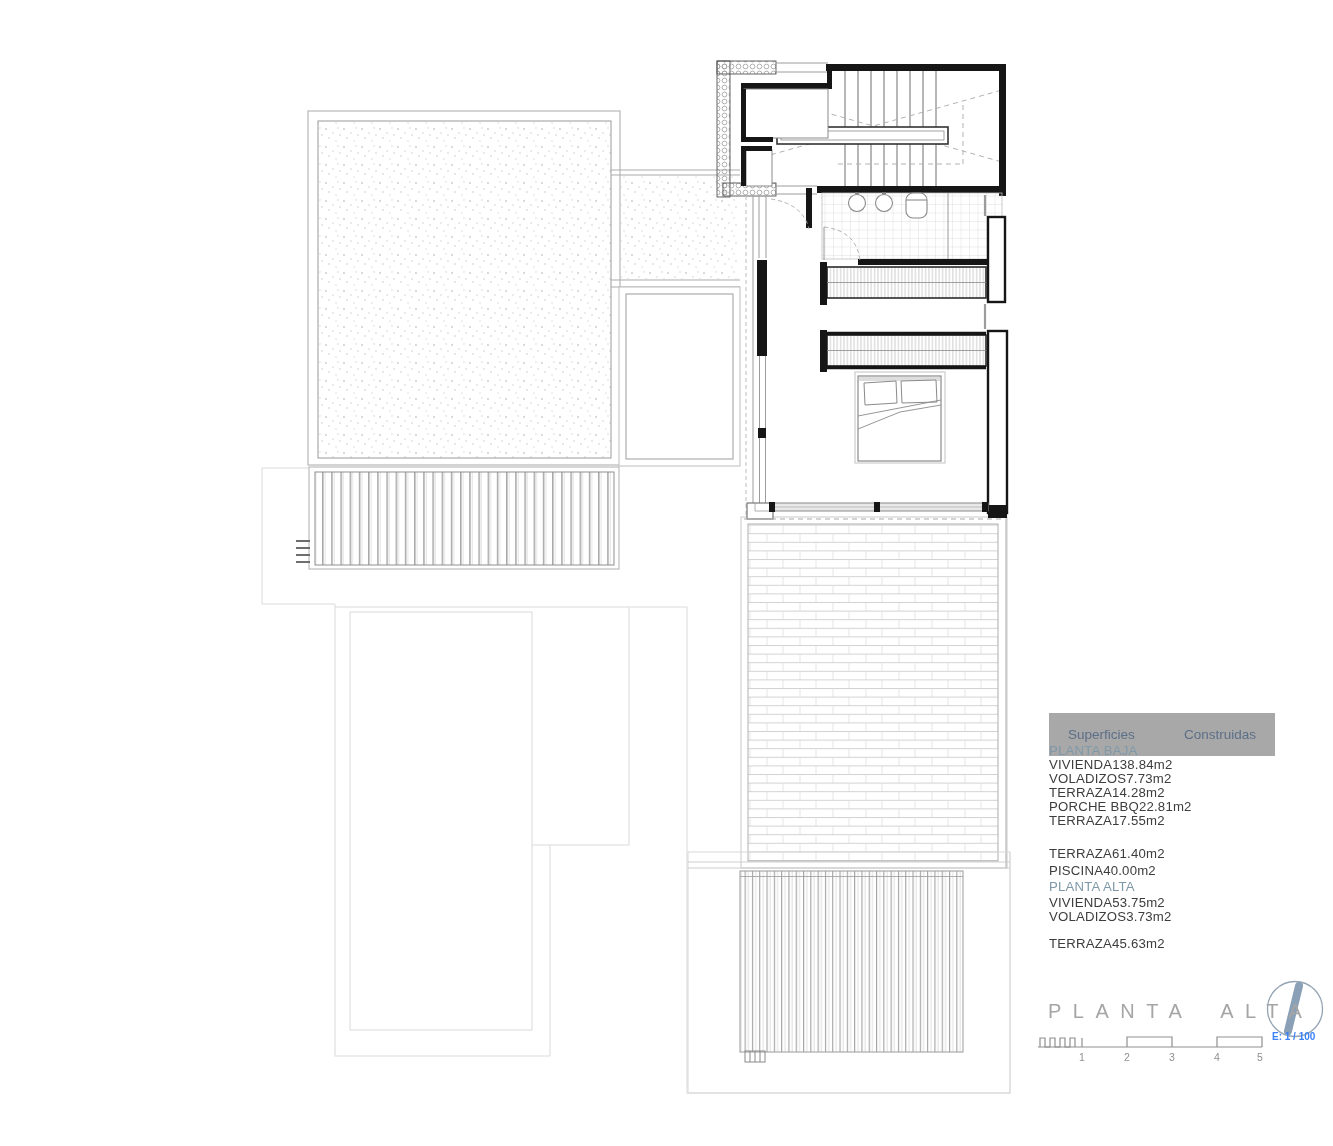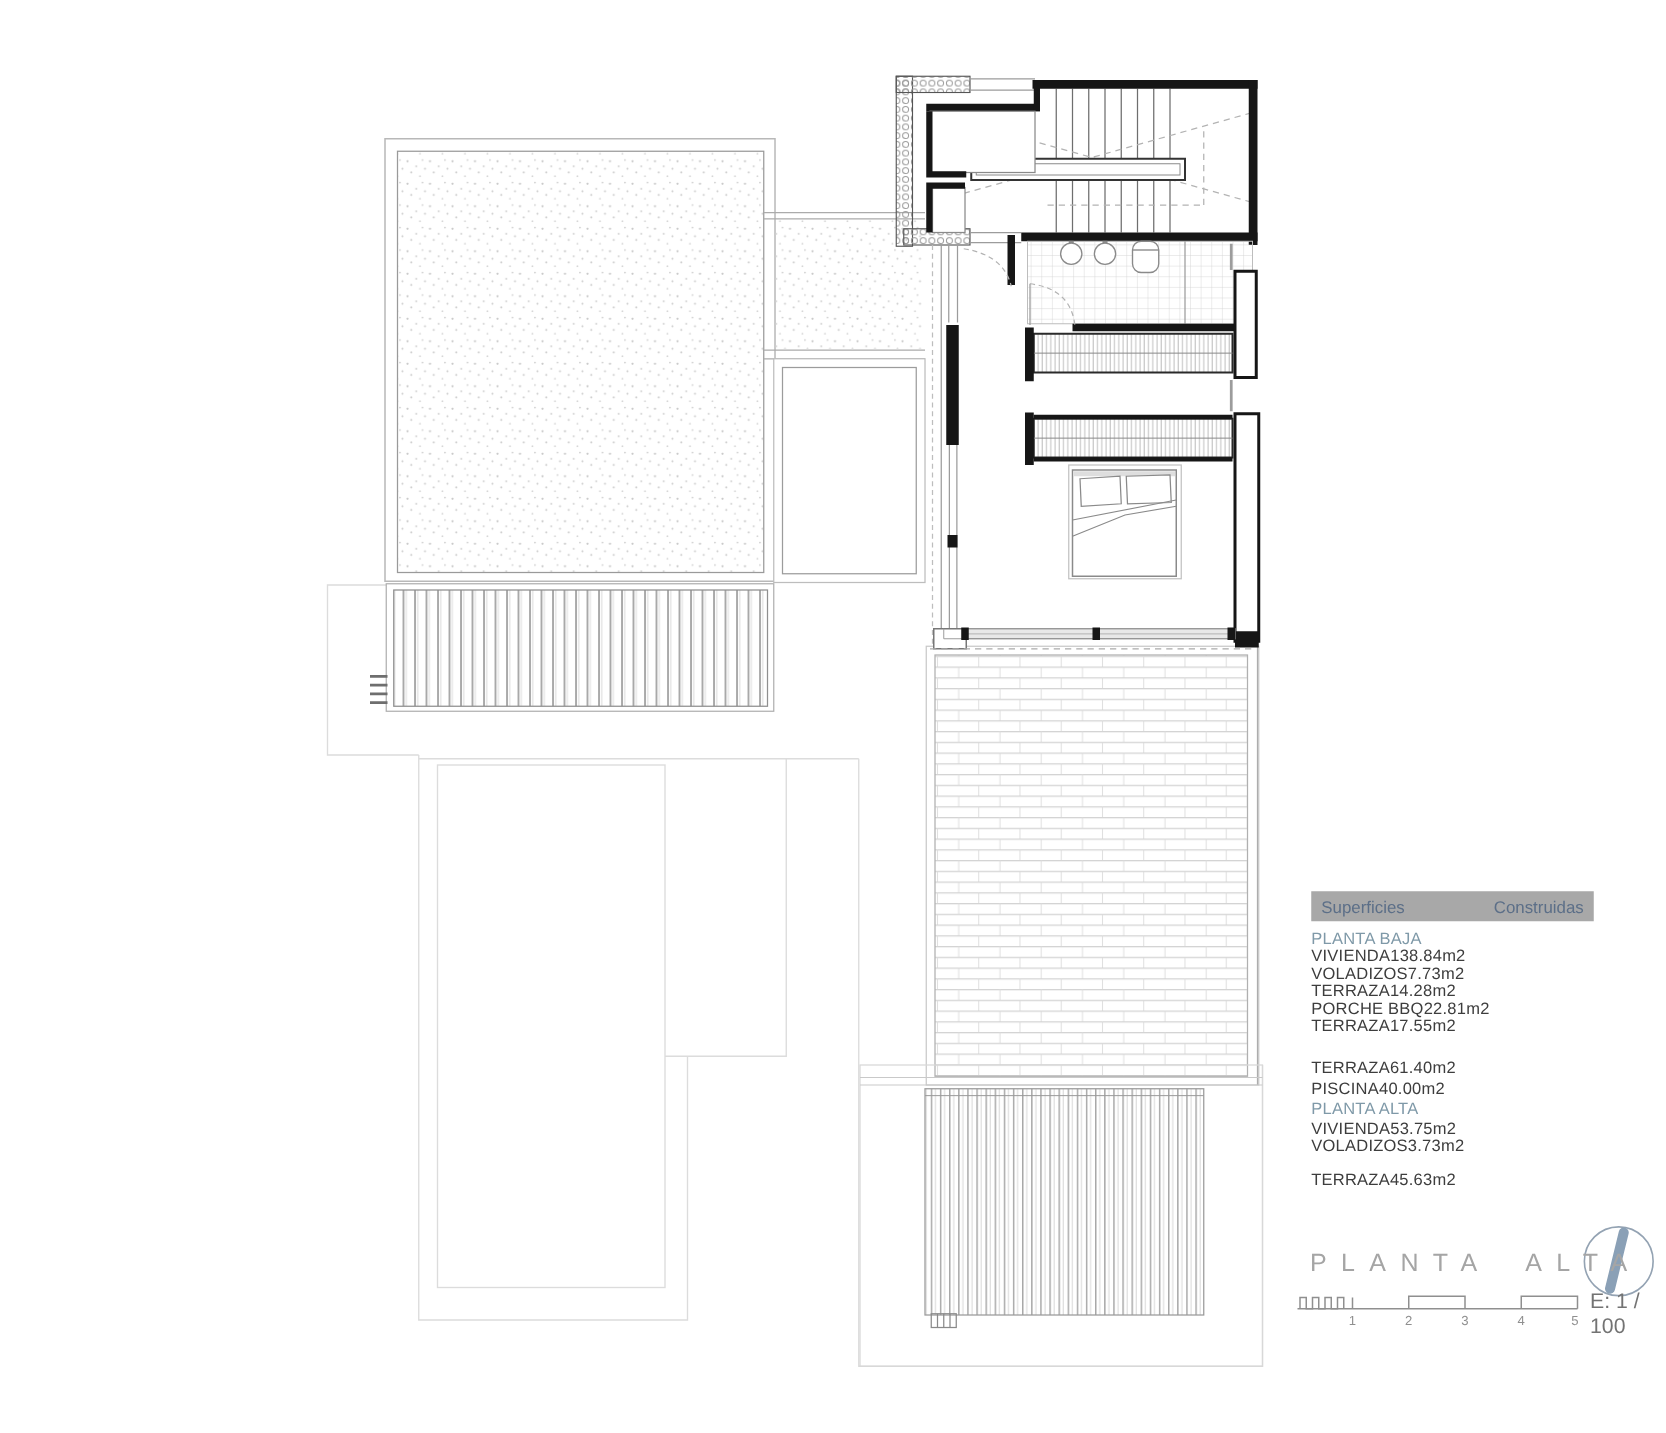--- a/index.html
+++ b/index.html
@@ -1,31 +1,31 @@
 <!DOCTYPE html>
 <html><head>
 <meta charset="utf-8">
 <style>
   html,body{margin:0;padding:0;background:#ffffff;}
   #page{position:relative;width:1333px;height:1146px;background:#fff;overflow:hidden;
         font-family:"Liberation Sans", sans-serif;}
   #plan-svg{position:absolute;left:0;top:0;}
   
-  .thead{position:absolute;left:1049px;top:713px;width:226px;height:24px;
+  .thead{position:absolute;left:1049px;top:713px;width:226px;height:43px;
          background:#a8a8a8;display:flex;align-items:center;justify-content:space-between;
-         padding:0 8px;box-sizing:border-box;font-size:13.5px;color:#5c6f88;}
+         padding:0 19px;box-sizing:border-box;font-size:13.5px;color:#5c6f88;}
   .trow{position:absolute;left:1049px;width:226px;height:14px;display:flex;
         justify-content:flex-start;font-size:13.2px;line-height:14px;color:#3d3d3d;
         letter-spacing:.2px;}
   .trow.section{color:#7f99a8;}
   
   .plan-title{position:absolute;left:1048px;top:1000px;font-size:20px;color:#a5a5a5;
               letter-spacing:11.5px;word-spacing:12px;white-space:nowrap;}
   .scale-num{position:absolute;top:1051px;font-size:10.5px;color:#8f8f8f;transform:translateX(-50%);}
-  .scale-label{position:absolute;left:1272px;top:1031px;font-size:17px;color:#737373;}
+  .scale-label{position:absolute;left:1272px;top:1031px;font-size:10px;color:#3b82f6;font-weight:bold;}
 </style>
 </head>
 <body>
 
 <div id="page">
 
 <svg id="plan-svg" width="1333" height="1146" viewBox="0 0 1333 1146">
   <defs>
     <pattern id="stipple" width="18" height="18" patternUnits="userSpaceOnUse">
       <circle cx="2" cy="3" r="0.9" fill="#c9c9c9"></circle>

